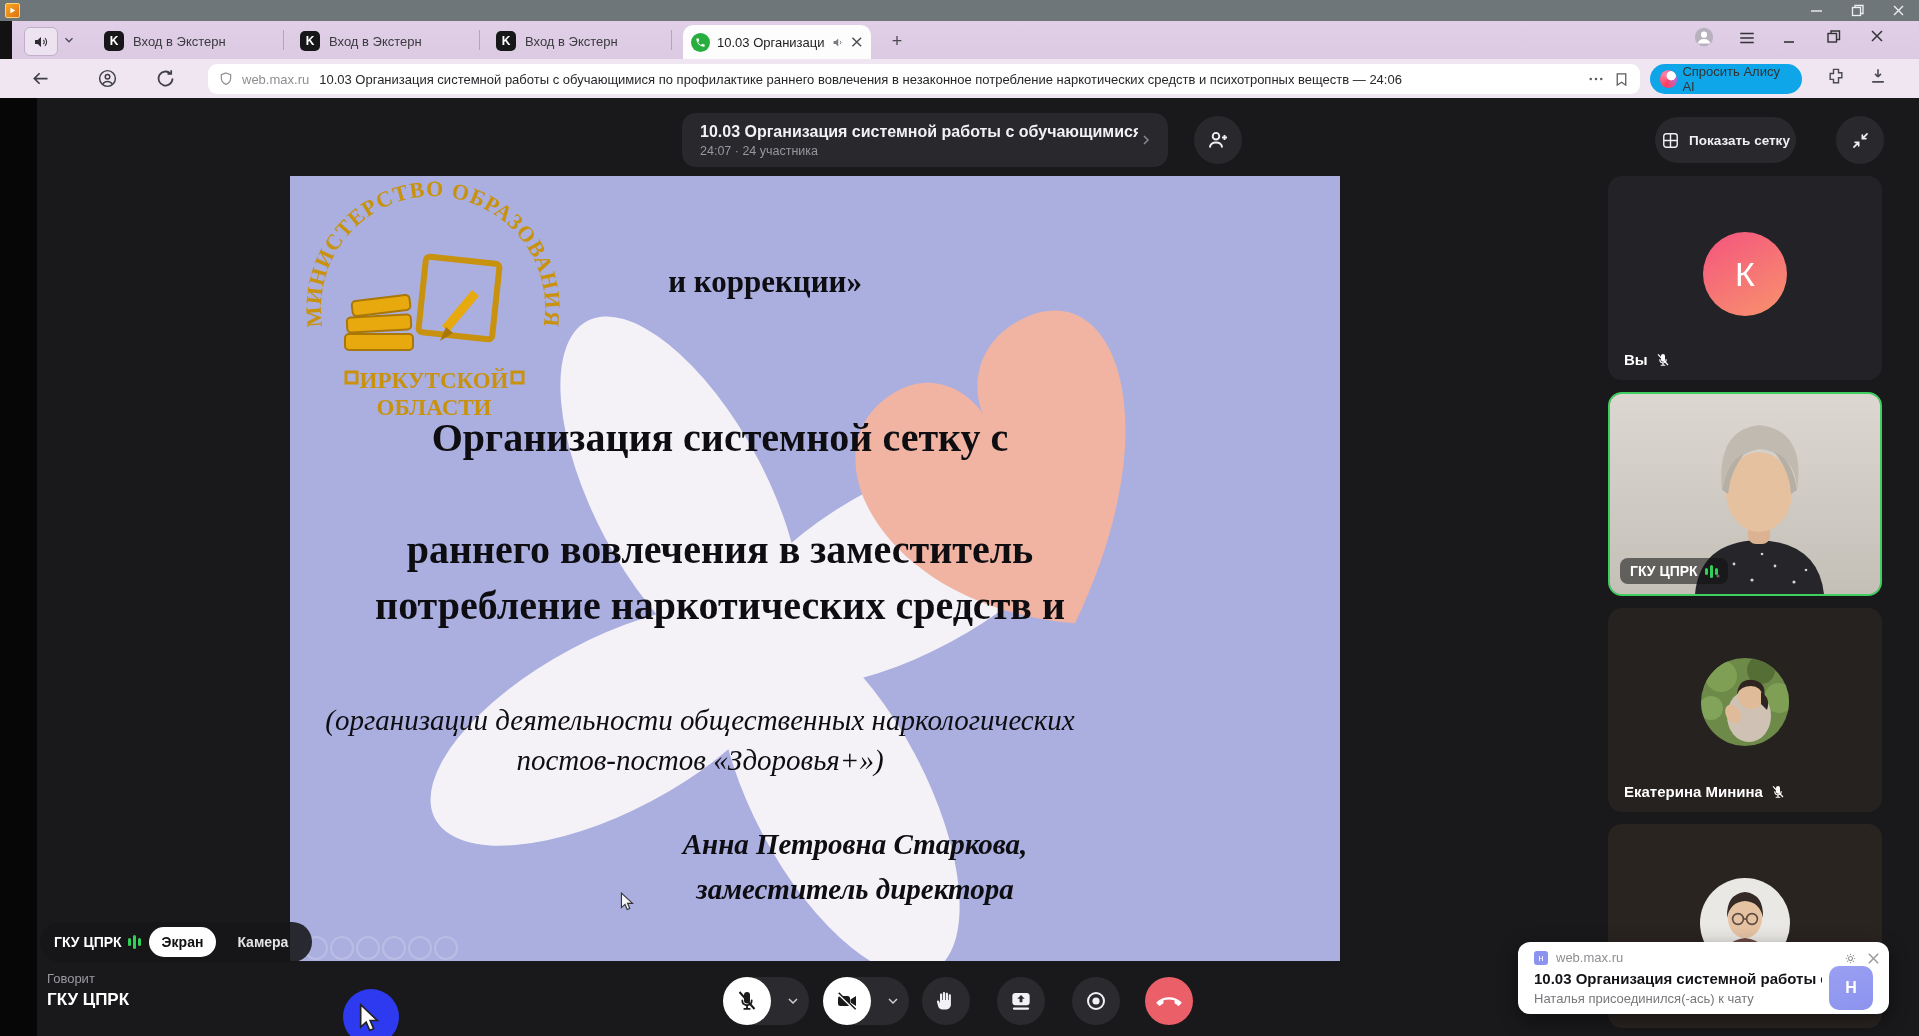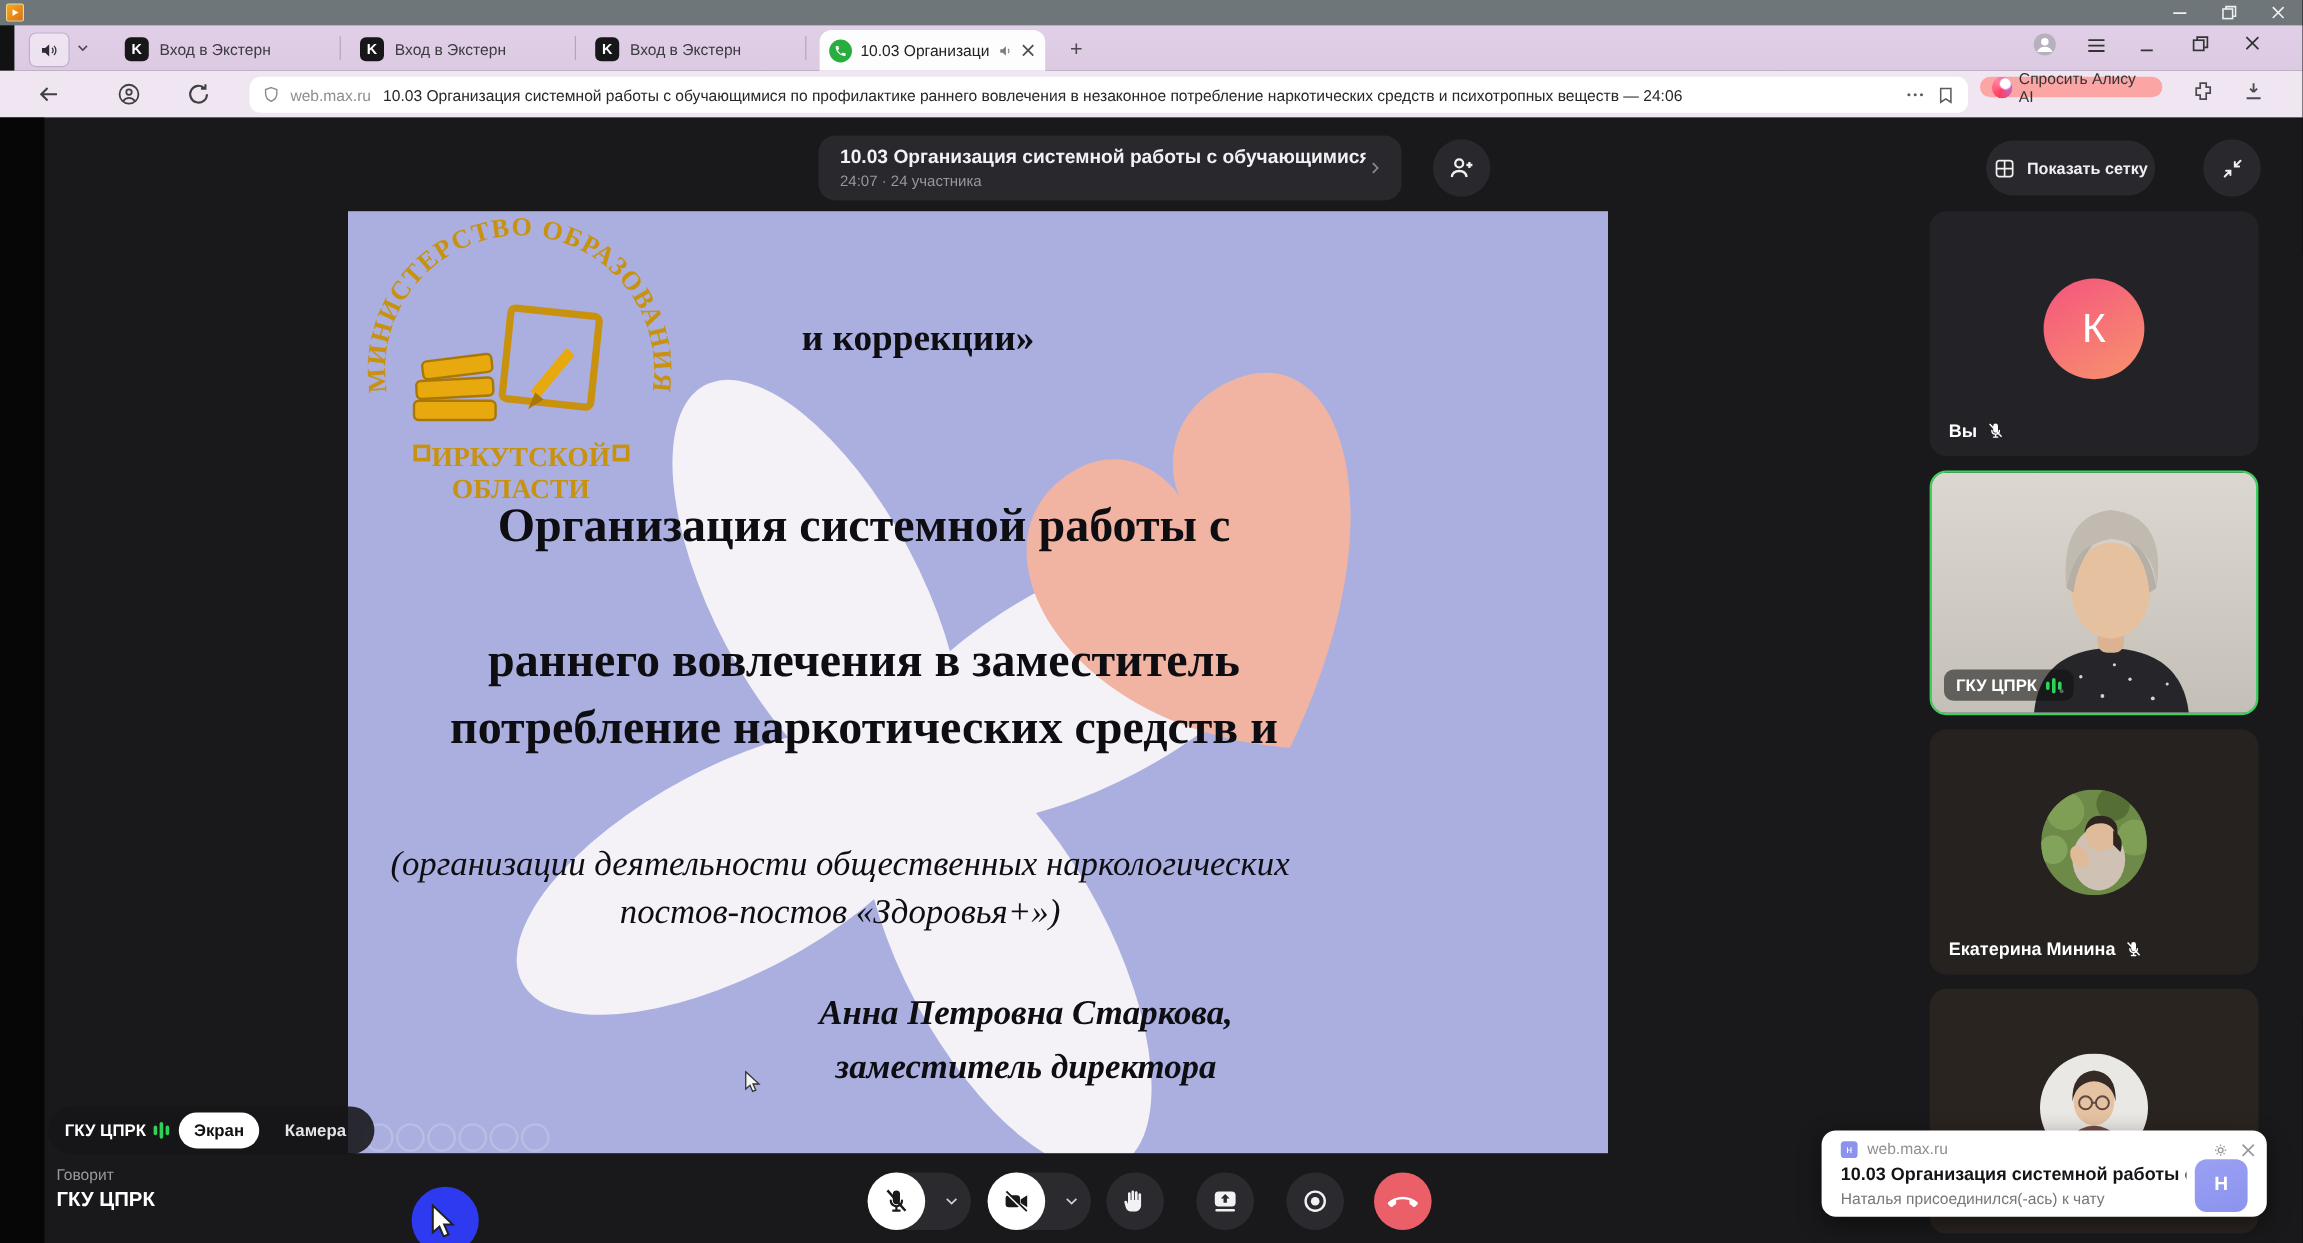--- a/index.html
+++ b/index.html
@@ -28,21 +28,21 @@
   .activetab .lbl{font-size:13px;color:#222;white-space:nowrap;overflow:hidden;max-width:108px;}
   .newtab{position:absolute;left:884px;top:28px;width:26px;height:26px;border-radius:50%;
           display:flex;align-items:center;justify-content:center;color:#4a4a50;font-size:18px;}
   .tbright{position:absolute;top:26px;display:flex;align-items:center;color:#3c3c42;}
   
   .toolbar{left:0;top:59px;width:1919px;height:39px;background:#efe6f2;}
   .urlbar{position:absolute;left:208px;top:64px;width:1432px;height:30px;background:#ffffff;border-radius:9px;
           display:flex;align-items:center;box-sizing:border-box;padding:0 10px;}
   .domain{color:#8d8d93;font-size:13px;margin:0 10px 0 8px;}
   .urltitle{color:#26262b;font-size:13px;white-space:nowrap;overflow:hidden;flex:1;}
-  .alice{position:absolute;left:1650px;top:64px;height:17px;width:152px;background:#fca5a5;border-radius:15px;
+  .alice{position:absolute;left:1650px;top:64px;height:30px;width:152px;background:#0ea5e9;border-radius:15px;
          display:flex;align-items:center;gap:5px;padding:0 10px;box-sizing:border-box;}
   .alicedot{width:18px;height:18px;border-radius:50%;
      background:radial-gradient(circle at 66% 32%,#ffffff 0 26%,rgba(255,255,255,0) 30%),
                 conic-gradient(from 200deg,#ff3d5d,#ff7f9f,#c06bd6,#ff3d5d);}
   .alice span{font-size:13px;color:#333;}
   
   .app{left:0;top:98px;width:1919px;height:938px;background:#19191b;}
   .leftstrip{left:0;top:98px;width:37px;height:938px;background:#060607;}
   .pill{background:#28282d;border-radius:14px;}
   .mhead{left:682px;top:113px;width:486px;height:54px;display:flex;align-items:center;padding:0 14px 0 18px;box-sizing:border-box;}
@@ -63,21 +63,21 @@
   .stagebar{left:40px;top:922px;height:40px;width:272px;background:rgba(22,22,24,.88);border-radius:20px;
             display:flex;align-items:center;padding:0 6px 0 14px;box-sizing:border-box;gap:8px;}
   .stagebar .pname{color:#fff;font-weight:700;font-size:14px;display:flex;align-items:center;gap:6px;}
   .seg{height:30px;border-radius:15px;display:flex;align-items:center;padding:0 13px;font-size:14px;font-weight:700;}
   .seg.on{background:#fff;color:#111;}
   .seg.off{color:#e4e4e6;}
   .bars{display:flex;align-items:center;gap:2px;}
   .bars i{display:block;width:3px;border-radius:2px;background:#30d158;}
   
   .tile{left:1608px;width:274px;height:204px;border-radius:14px;background:#232327;overflow:hidden;}
-  .tlabel{position:absolute;left:16px;bottom:12px;display:flex;align-items:flex-start;gap:7px;
+  .tlabel{position:absolute;left:16px;bottom:12px;display:flex;align-items:flex-end;gap:7px;
           color:#fff;font-weight:700;font-size:15px;}
   .lpill{position:absolute;left:10px;bottom:10px;background:rgba(15,15,15,.55);border-radius:8px;
          padding:5px 10px;display:flex;align-items:center;gap:7px;color:#fff;font-weight:700;font-size:14px;}
   
   .ctrl{position:absolute;top:977px;width:48px;height:48px;border-radius:50%;background:#2b2b2f;
         display:flex;align-items:center;justify-content:center;}
   .ctrlpill{position:absolute;top:977px;width:86px;height:48px;border-radius:24px;background:#2b2b2f;}
   .ctrlpill .wc{position:absolute;left:0;top:0;width:48px;height:48px;border-radius:50%;background:#fff;
         display:flex;align-items:center;justify-content:center;color:#19191b;}
   .ctrlpill .ch{position:absolute;right:8px;top:16px;color:#cfcfd4;}
@@ -310,21 +310,21 @@
         <path d="M150 165 l6 -14 7 6 z" fill="#a87708" stroke="none"></path>
       </g>
       <rect x="56" y="196" width="11" height="11" fill="none" stroke="#c8920e" stroke-width="3"></rect>
       <rect x="222" y="196" width="11" height="11" fill="none" stroke="#c8920e" stroke-width="3"></rect>
       <text x="144" y="212" text-anchor="middle" font-family="Liberation Serif,serif" font-size="23" font-weight="700" fill="#c8920e">ИРКУТСКОЙ</text>
       <text x="144" y="239" text-anchor="middle" font-family="Liberation Serif,serif" font-size="23" font-weight="700" fill="#c8920e">ОБЛАСТИ</text>
     </svg>
 
     <div class="line orgline" style="top:88px;">и коррекции»</div>
 
-    <div class="line titline" style="top:238px;">Организация системной работы с</div>
+    <div class="line titline" style="top:238px;">Организация системной сетку с</div>
     <div class="line titline" style="top:350px;">раннего вовлечения в заместитель</div>
     <div class="line titline" style="top:406px;">потребление наркотических средств и</div>
 
     <div class="line subline" style="top:528px;">(организации деятельности общественных наркологических</div>
     <div class="line subline" style="top:568px;">постов-постов «Здоровья+»)</div>
 
     <div class="line authline" style="top:652px;">Анна Петровна Старкова,</div>
     <div class="line authline" style="top:697px;">заместитель директора</div>
 
     <div class="emoji-ghost" style="left:14px;top:760px;"></div>

